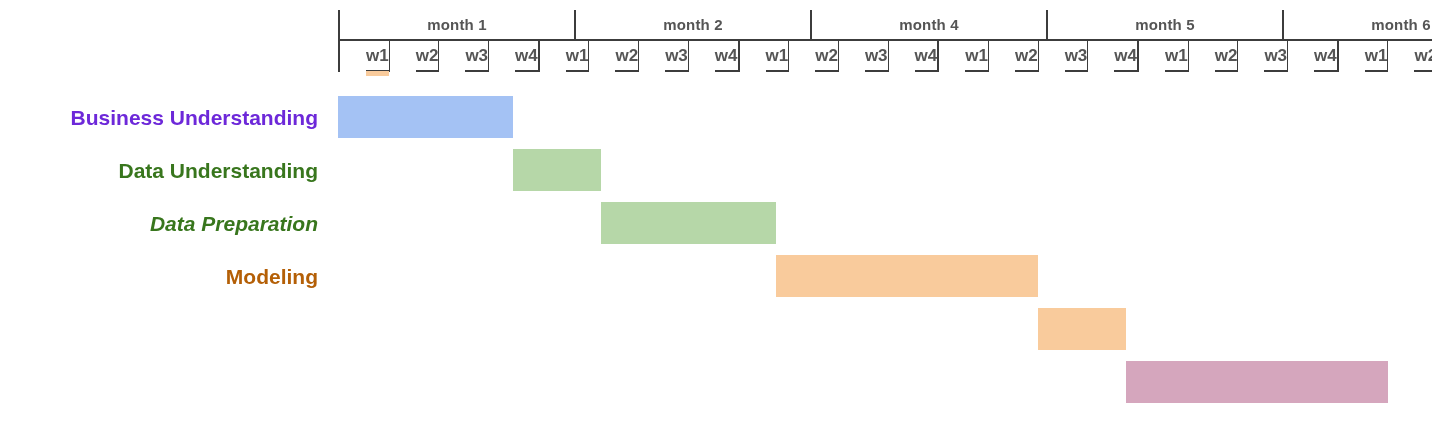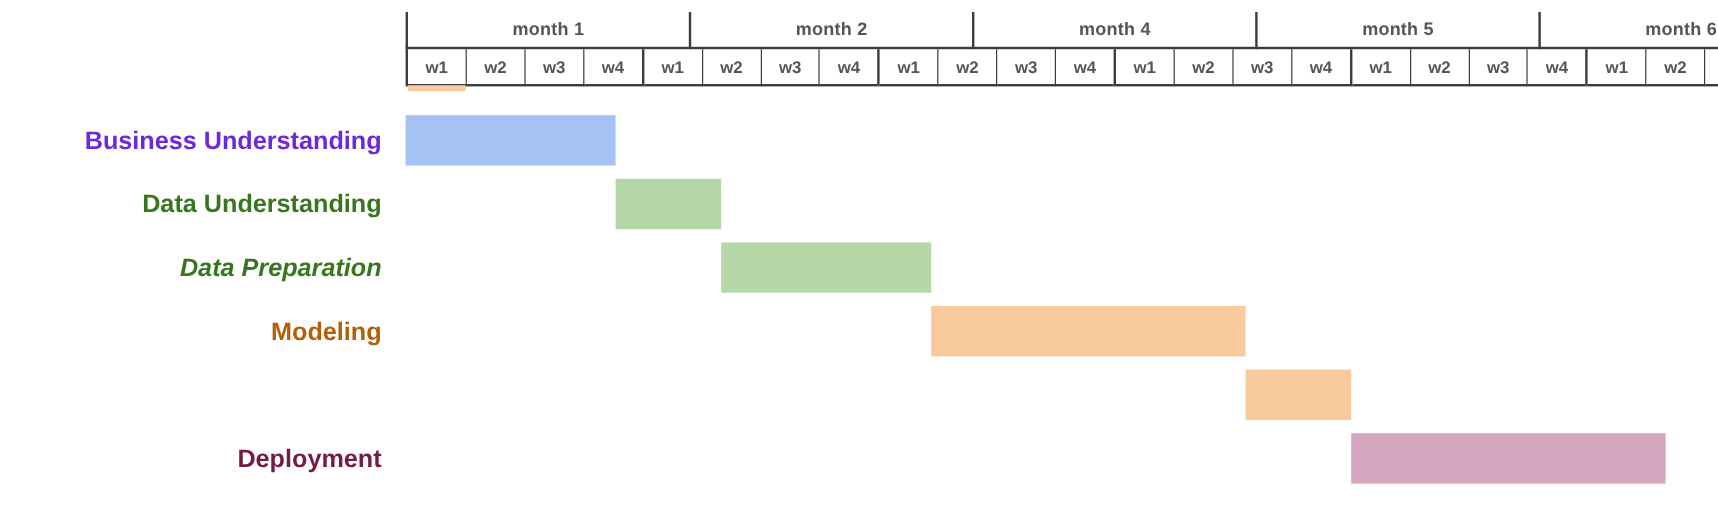--- a/index.html
+++ b/index.html
@@ -42,22 +42,23 @@
     box-sizing:border-box;
     border-left:2px solid #3c3c3c;
   }
   .week-group:last-child{border-right:2px solid #3c3c3c;}
   .week-cell{
     flex:1 1 0;
     box-sizing:border-box;
     border-right:1px solid #3c3c3c;
     border-bottom:2px solid #3c3c3c;
     display:flex;align-items:center;justify-content:center;
-    font-size:14px;font-weight:bold;color:#555555;
+    font-size:17px;font-weight:bold;color:#555555;
     position:relative;
+    margin-left:26px;
   }
   .week-group .week-cell:last-child{border-right:none;}
 
   
   .today-marker{
     position:absolute;
     left:0;right:0;bottom:-6px;
     height:5px;
   }
 
@@ -149,18 +150,17 @@
         <div class="bar" style="left: 600.5px; width: 175px; background: rgb(182, 215, 168);"></div>
       </div>
       <div class="row" style="top: 255px;">
         <div class="row-label" style="color: rgb(180, 95, 6);">Modeling</div>
         <div class="bar" style="left: 775.5px; width: 262.5px; background: rgb(249, 203, 156);"></div>
       </div>
       <div class="row" style="top: 308px;">
         <div class="bar" style="left: 1038px; width: 87.5px; background: rgb(249, 203, 156);"></div>
       </div>
       <div class="row" style="top: 361px;">
-        <div class="row-label" style="color: rgb(116, 27, 71);">Deployment</div>
         <div class="bar" style="left: 1125.5px; width: 262.5px; background: rgb(213, 166, 189);"></div>
       </div>
     </div>
 
 </div>
 
 </body></html>

